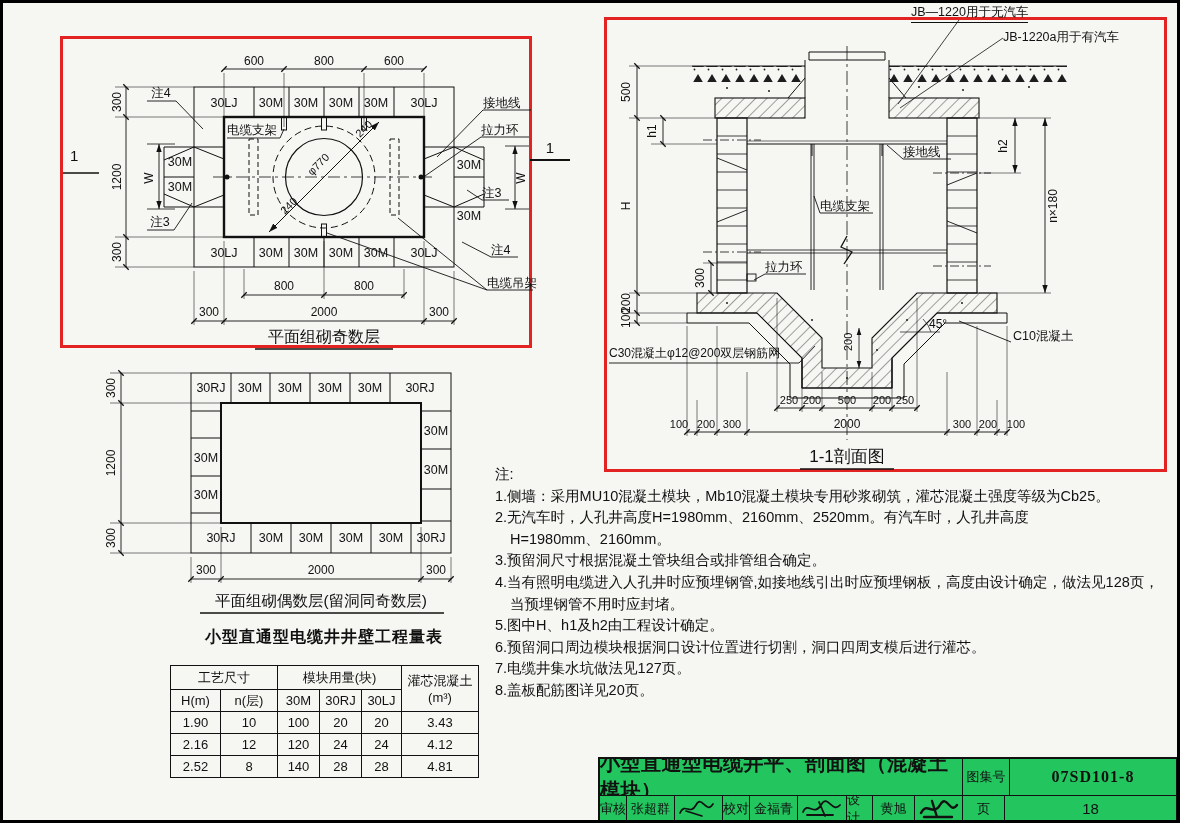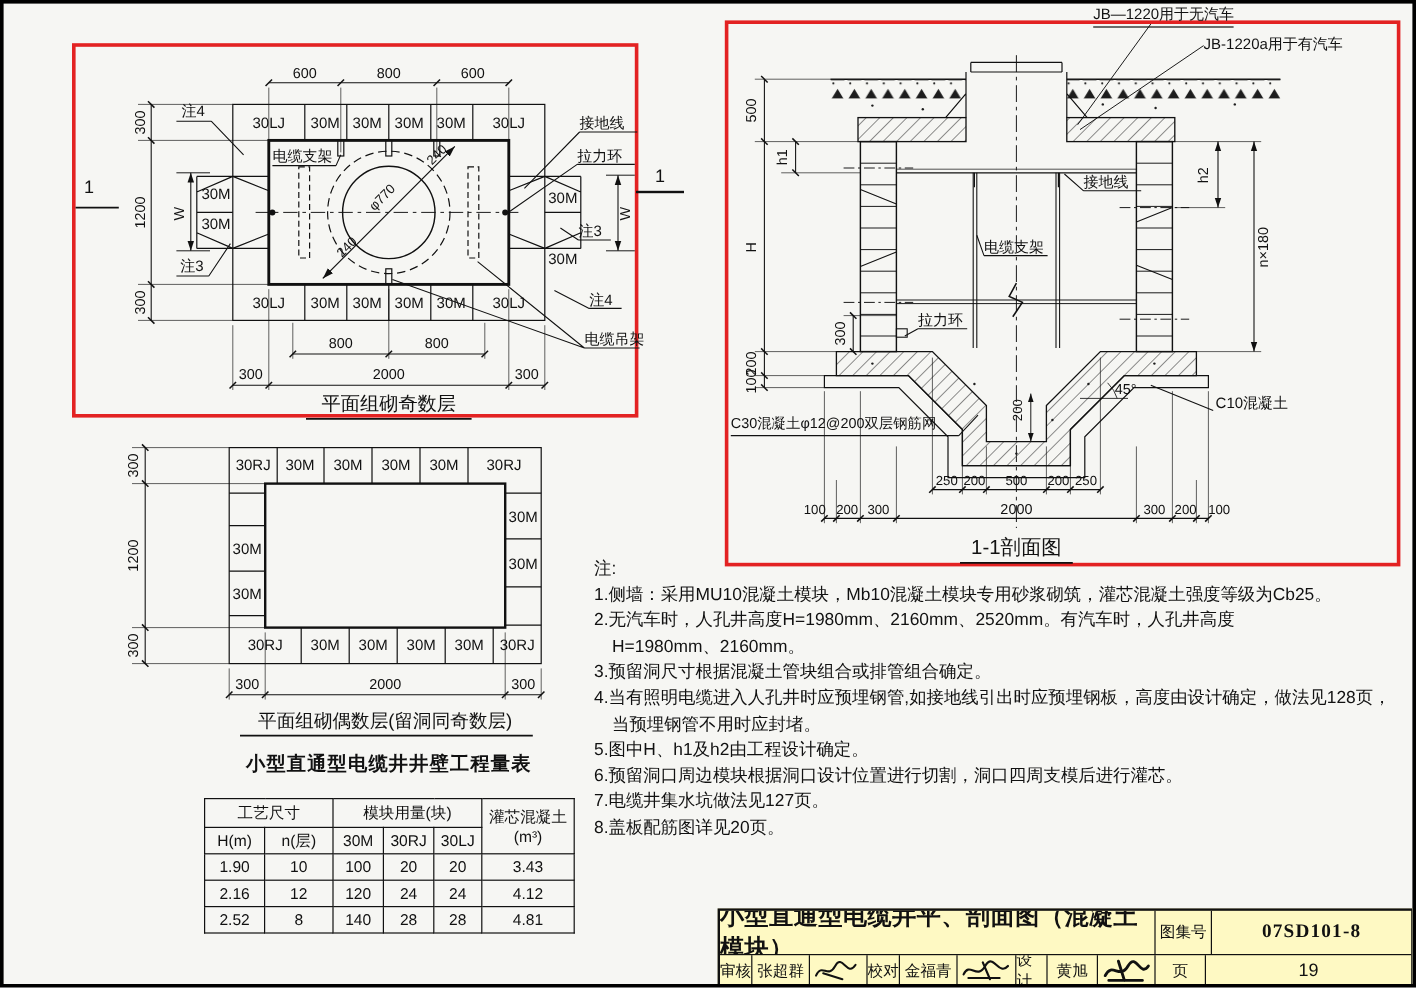--- a/index.html
+++ b/index.html
@@ -14,21 +14,21 @@
   .jb{position:absolute;font-size:12.5px;white-space:nowrap;z-index:6;}
   .jb.u{border-bottom:1.5px solid #111;padding-bottom:1px;}
   .secmark{position:absolute;width:40px;text-align:center;font-size:15px;z-index:6;}
   .secmark .bar{border-top:2px solid #111;margin-top:3px;}
   .tbl-title{position:absolute;width:312px;text-align:center;font-size:16px;font-weight:bold;letter-spacing:1px;}
   table.qty{position:absolute;border-collapse:collapse;table-layout:fixed;font-size:13px;text-align:center;}
   table.qty td{border:1.5px solid #111;padding:0;height:21px;}
   .tbl-note{position:absolute;font-size:12.5px;font-weight:bold;}
   .notes{position:absolute;width:688px;font-size:14.5px;line-height:21.6px;}
   .notes .ind{padding-left:15px;}
-  .tblock{position:absolute;border:2.5px solid #111;box-sizing:border-box;display:flex;flex-direction:column;background:#fef9c3;}
+  .tblock{position:absolute;border:2.5px solid #111;box-sizing:border-box;display:flex;flex-direction:column;background:#22c55e;}
   .tb-row{display:flex;box-sizing:border-box;}
   .tb-cell{border-right:1.6px solid #111;box-sizing:border-box;display:flex;align-items:center;justify-content:center;overflow:hidden;}
   .tb-cell:last-child{border-right:none;}
   .tb-top{height:37px;border-bottom:1.6px solid #111;}
   .tb-bot{height:24.5px;}
   .tb-title{font-size:20px;font-weight:bold;letter-spacing:.5px;}
   .tb-sm{font-size:13px;}
   .tb-no{font-size:16px;font-weight:bold;font-family:"Liberation Serif","DejaVu Serif",serif;letter-spacing:1px;}
 </style>
 </head>
@@ -415,17 +415,17 @@
           </svg>
       </div>
       <div class="tb-cell tb-sm" style="width:26px;">设计</div>
       <div class="tb-cell tb-sm" style="width:42px;">黄旭</div>
       <div class="tb-cell" style="width:48px;">
         <svg width="44" height="22" viewBox="0 0 44 22">
             <path d="M4,15 C10,3 16,19 23,7 S33,17 40,7 M7,19 h28 M15,3 l5,16" stroke="#111" stroke-width="2.4" fill="none" stroke-linecap="round"></path>
           </svg>
       </div>
       <div class="tb-cell tb-sm" style="width:42px;">页</div>
-      <div class="tb-cell" style="flex:1;font-size:15px;">19</div>
+      <div class="tb-cell" style="flex:1;font-size:15px;">18</div>
     </div>
   </div>
 
 </div>
 
 </body></html>

